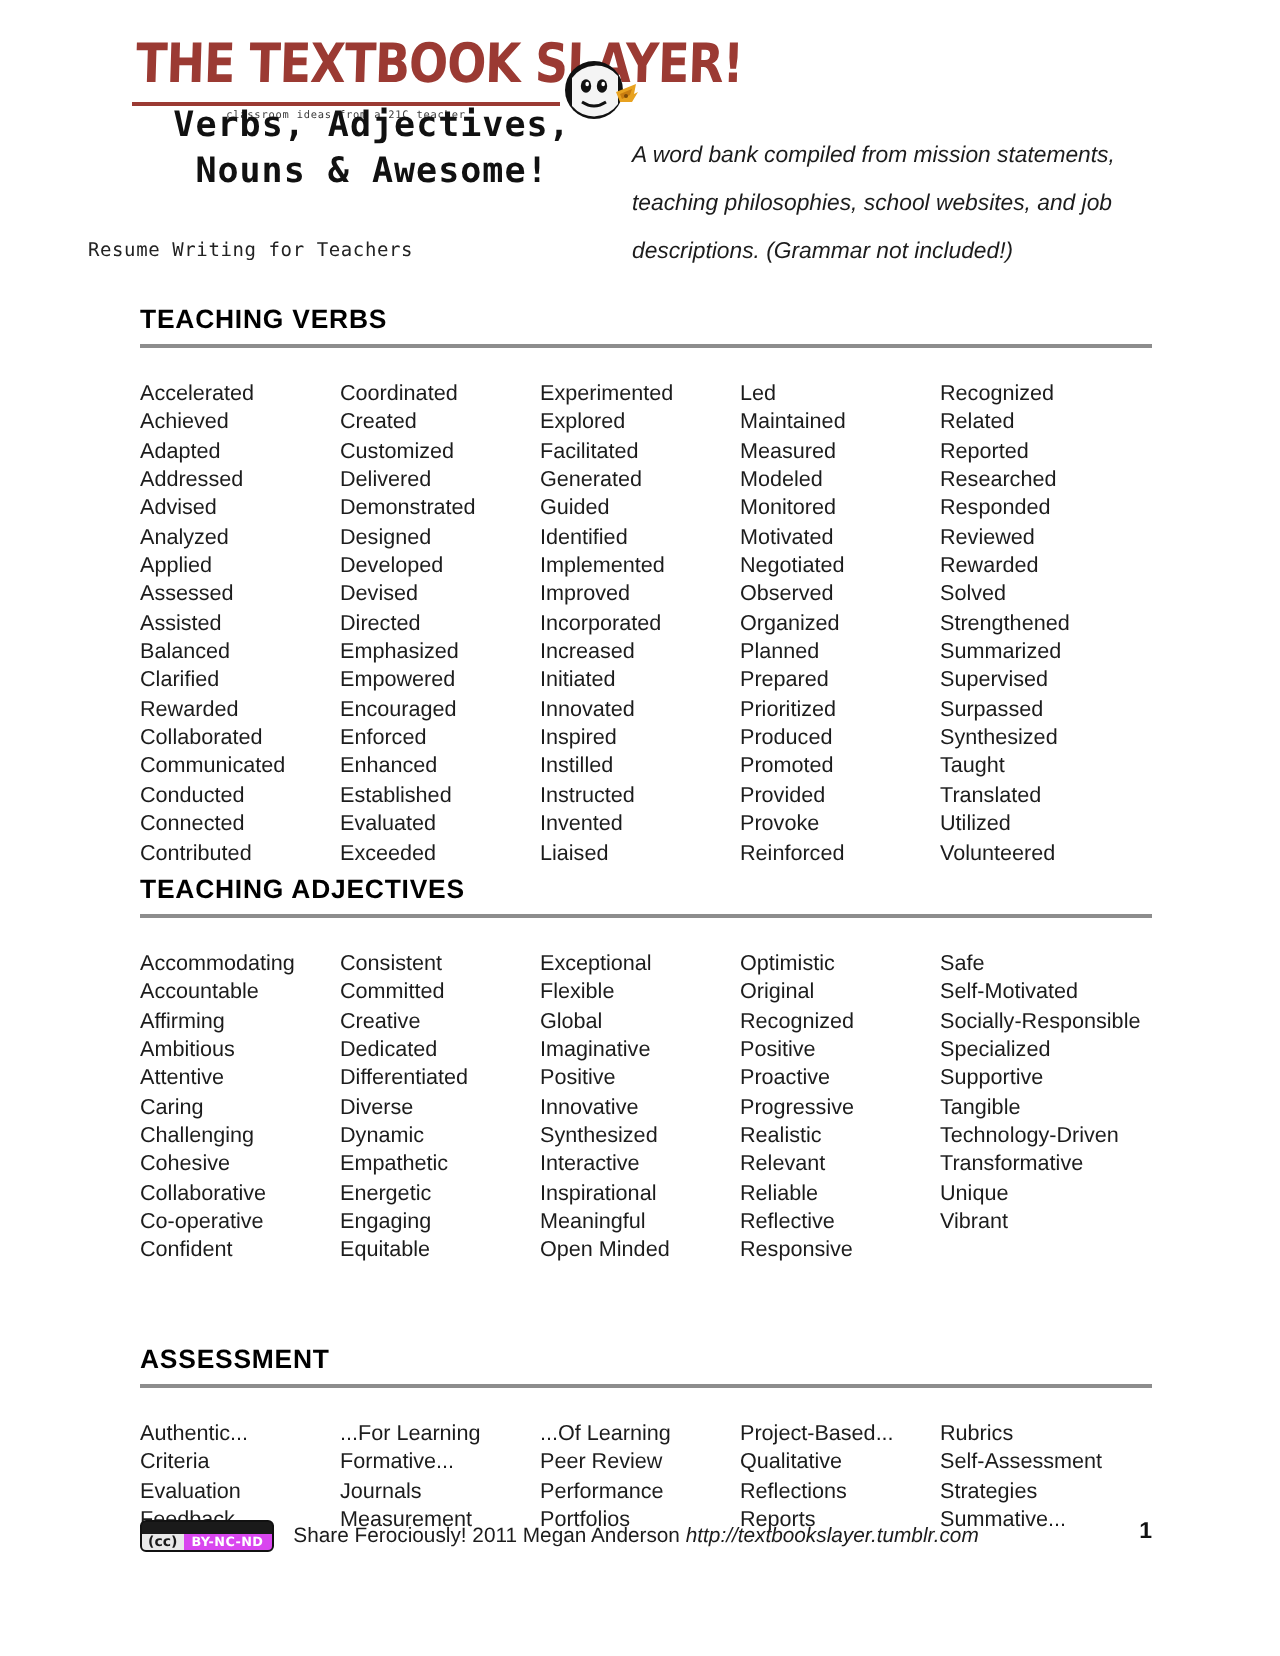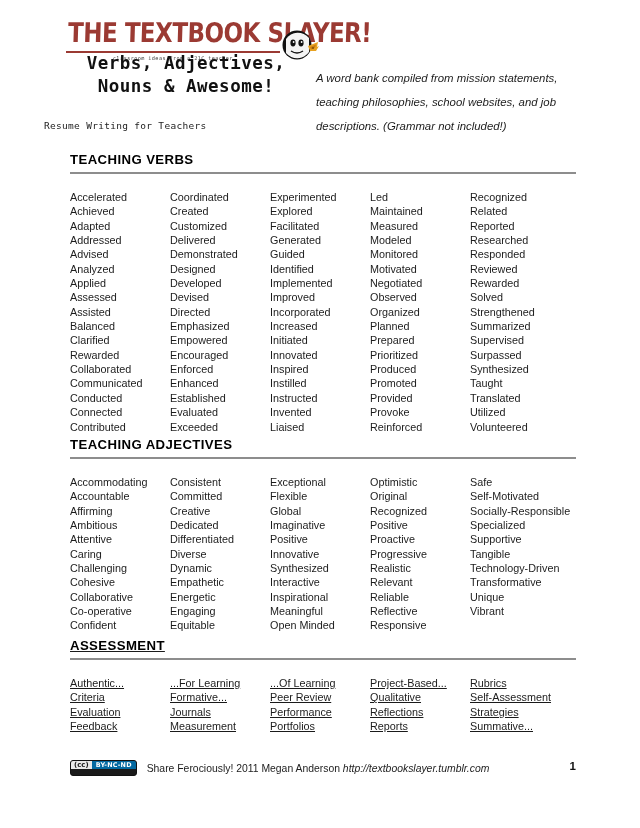--- a/index.html
+++ b/index.html
@@ -116,21 +116,21 @@
     font-style: italic;
     font-size: 11.4px;
     line-height: 24px;
     color: #1c1c1c;
   }
 
   
   .section { position: absolute; left: 70px; width: 506px; }
   #section-verbs      { top: 152px; }
   #section-adjectives { top: 437px; }
-  #section-assessment { top: 638px; text-decoration: underline; }
+  #section-assessment { top: 672px; }
 
   .section-title {
     font-family: "Liberation Sans", sans-serif;
     font-weight: bold;
     font-size: 13.2px;
     letter-spacing: 0.4px;
     color: #000;
     margin: 0 0 5px 0;
   }
   .section-rule {
@@ -163,41 +163,41 @@
     position: absolute;
     left: 70px;
     top: 760px;
     width: 506px;
     display: flex;
     align-items: center;
   }
 
   .cc-badge {
     display: inline-flex;
-    align-items: flex-start;
+    align-items: flex-end;
     height: 14px;
     border: 1.5px solid #111;
     border-radius: 3px;
     overflow: hidden;
     background: #1a1a1a;
     flex: 0 0 auto;
   }
   .cc-left {
     background: #e9e9e9;
     color: #1a1a1a;
     font-family: "DejaVu Sans", sans-serif;
     font-size: 7px;
     font-weight: bold;
     display: flex;
     align-items: center;
     justify-content: center;
     padding: 0 3px;
   }
   .cc-right {
-    background: #0369a1;
+    background: #d946ef;
     color: #fff;
     font-family: "DejaVu Sans", sans-serif;
     font-size: 6.4px;
     font-weight: bold;
     letter-spacing: 0.2px;
     display: flex;
     align-items: center;
     justify-content: center;
     padding: 0 4px;
   }

